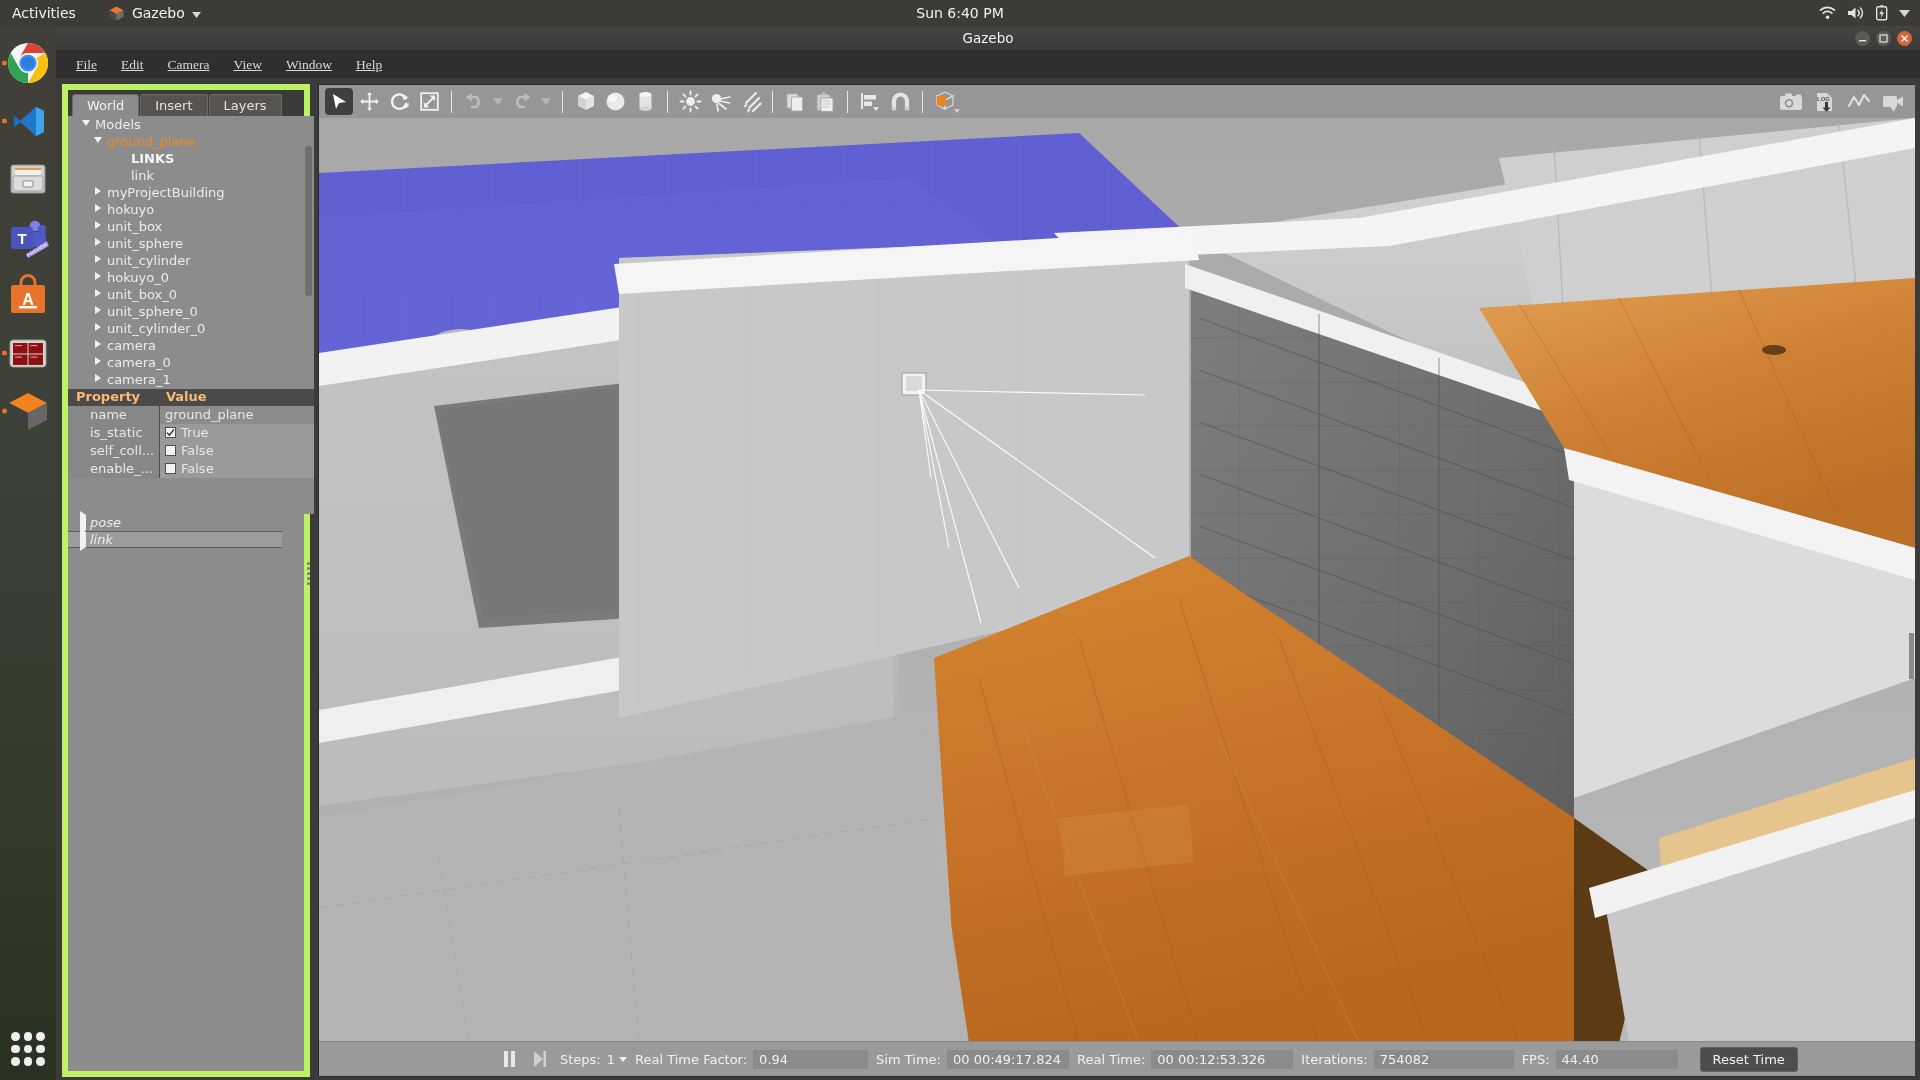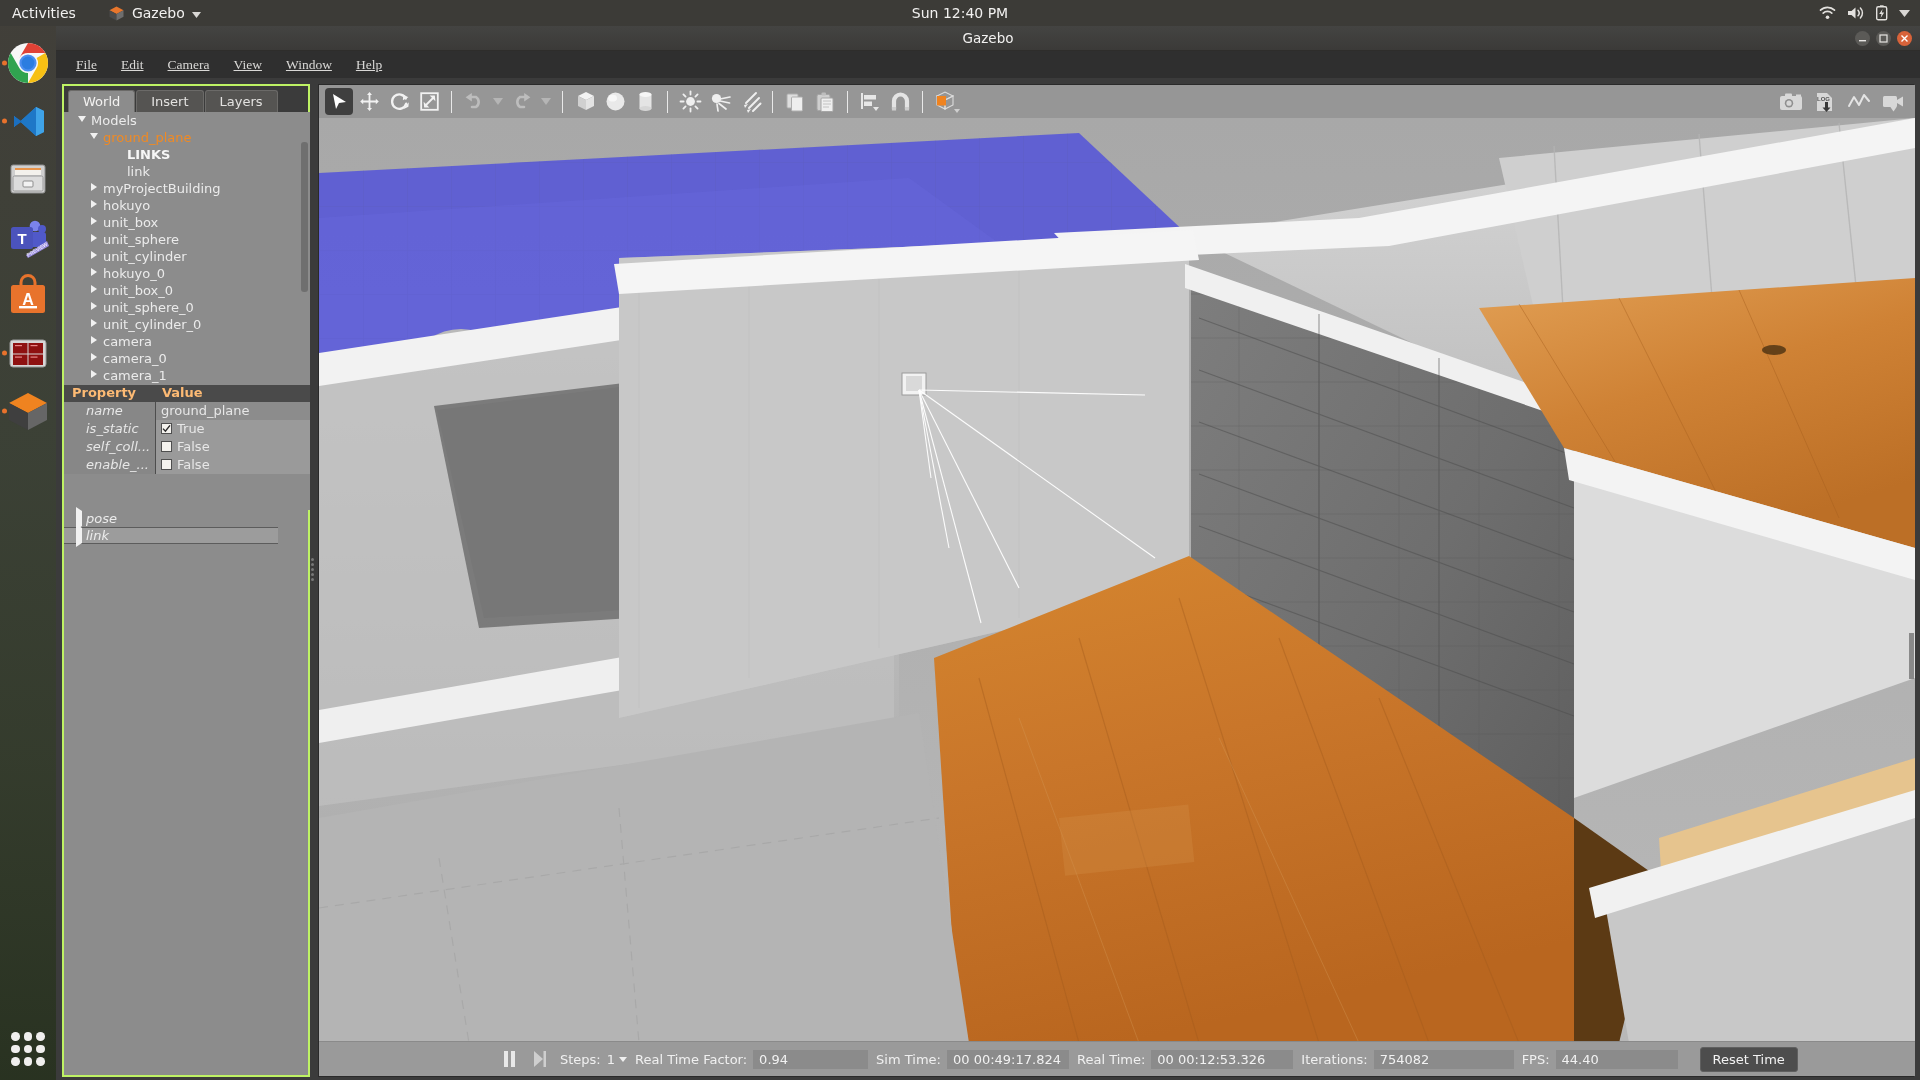--- a/index.html
+++ b/index.html
@@ -79,21 +79,21 @@
   .gz-menu-item {
     color: #d9d8d6; font-size: 13.5px; padding: 4px 11px; border-radius: 2px;
   }
   .gz-menu-item u { text-decoration: underline; }
 
   .gz-body { position: absolute; left: 0; top: 52px; width: 1864px; height: 1002px; background: #3b3b3b; }
 
   
   .left-panel {
     position: absolute; left: 6px; top: 6px; width: 248px; height: 993px;
-    background: #8c8c8c; border: 2px solid #bef264;
+    background: #8c8c8c; border: 6px solid #bef264;
   }
   .tabs-row { display: flex; height: 26px; padding-left: 4px; padding-top: 4px; background: #3b3b3b; }
   .tab {
     height: 22px; min-width: 58px; padding: 0 14px;
     display: flex; align-items: center; justify-content: center;
     font-size: 13px; color: #e3e2e0; background: #555452;
     border: 1px solid #6b6a68; border-bottom: none;
     border-top-left-radius: 3px; border-top-right-radius: 3px;
     margin-right: 1px;
   }
@@ -131,21 +131,21 @@
     font-size: 13px; font-weight: bold;
   }
   .prop-head .c1 { width: 92px; padding-left: 8px; }
   .prop-head .c2 { flex: 1; padding-left: 6px; }
   .prop-row {
     display: flex; height: 18px; align-items: center;
     border-bottom: 1px solid #4d4d4d; font-size: 13px; color: #e7e7e7;
   }
   .prop-row .c1 {
     width: 92px; padding-left: 22px; height: 18px; line-height: 18px;
-    background: #878787; border-right: 1px solid #4d4d4d; font-style: italic;
+    background: #878787; border-right: 1px solid #4d4d4d;
   }
   .prop-row .c2 {
     flex: 1; padding-left: 5px; height: 18px; line-height: 18px;
     display: flex; align-items: center; gap: 5px; background: #9a9a9a;
   }
   .prop-row.alt .c2 { background: #8c8c8c; }
   .chk {
     width: 11px; height: 11px; background: #f4f2ee; border: 1px solid #4f4f4f;
     display:flex; align-items:center; justify-content:center; flex:0 0 11px;
   }
@@ -220,21 +220,21 @@
           <polygon points="15.5,5.2 8.5,9 8.5,15.5 15.5,11.8" fill="#6e6e6e"></polygon>
         </svg>
       </span>
       <span style="color:#f2f1f0;font-size:14px;">Gazebo</span>
       <span>
         <svg width="9" height="6" viewBox="0 0 9 6">
             <polygon points="0,0 9,0 4.5,6" fill="#d9d7d4"></polygon>
           </svg>
       </span>
     </div>
-    <div class="topbar-clock">Sun 12:40 PM</div>
+    <div class="topbar-clock">Sun 6:40 PM</div>
     <div class="tray">
       <span>
         <svg width="17" height="14" viewBox="0 0 17 14">
           <path d="M1.5 4.2 A10 10 0 0 1 15.5 4.2" stroke="#e3e1de" stroke-width="1.7" fill="none" stroke-linecap="round"></path>
           <path d="M4.2 7.2 A6.2 6.2 0 0 1 12.8 7.2" stroke="#e3e1de" stroke-width="1.7" fill="none" stroke-linecap="round"></path>
           <circle cx="8.5" cy="11.2" r="1.8" fill="#e3e1de"></circle>
         </svg>
       </span>
       <span>
         <svg width="18" height="14" viewBox="0 0 18 14">

